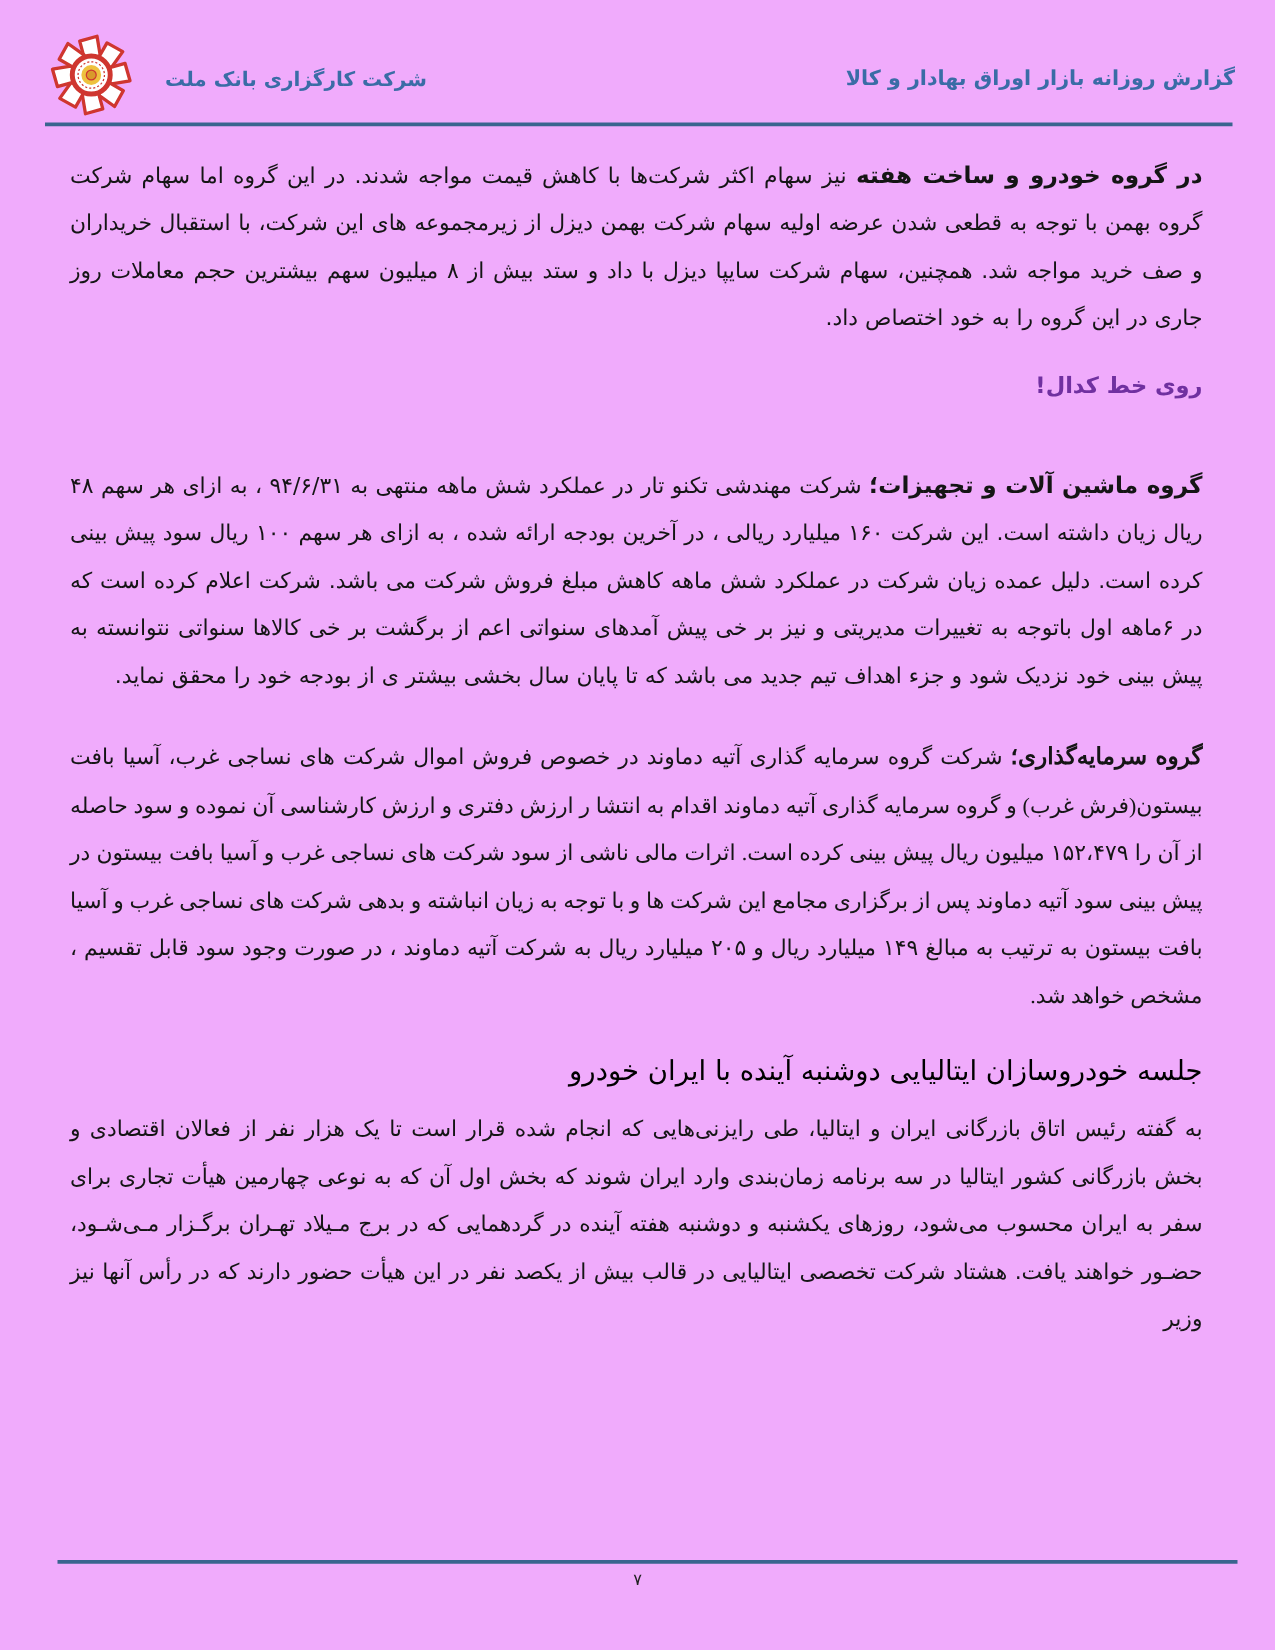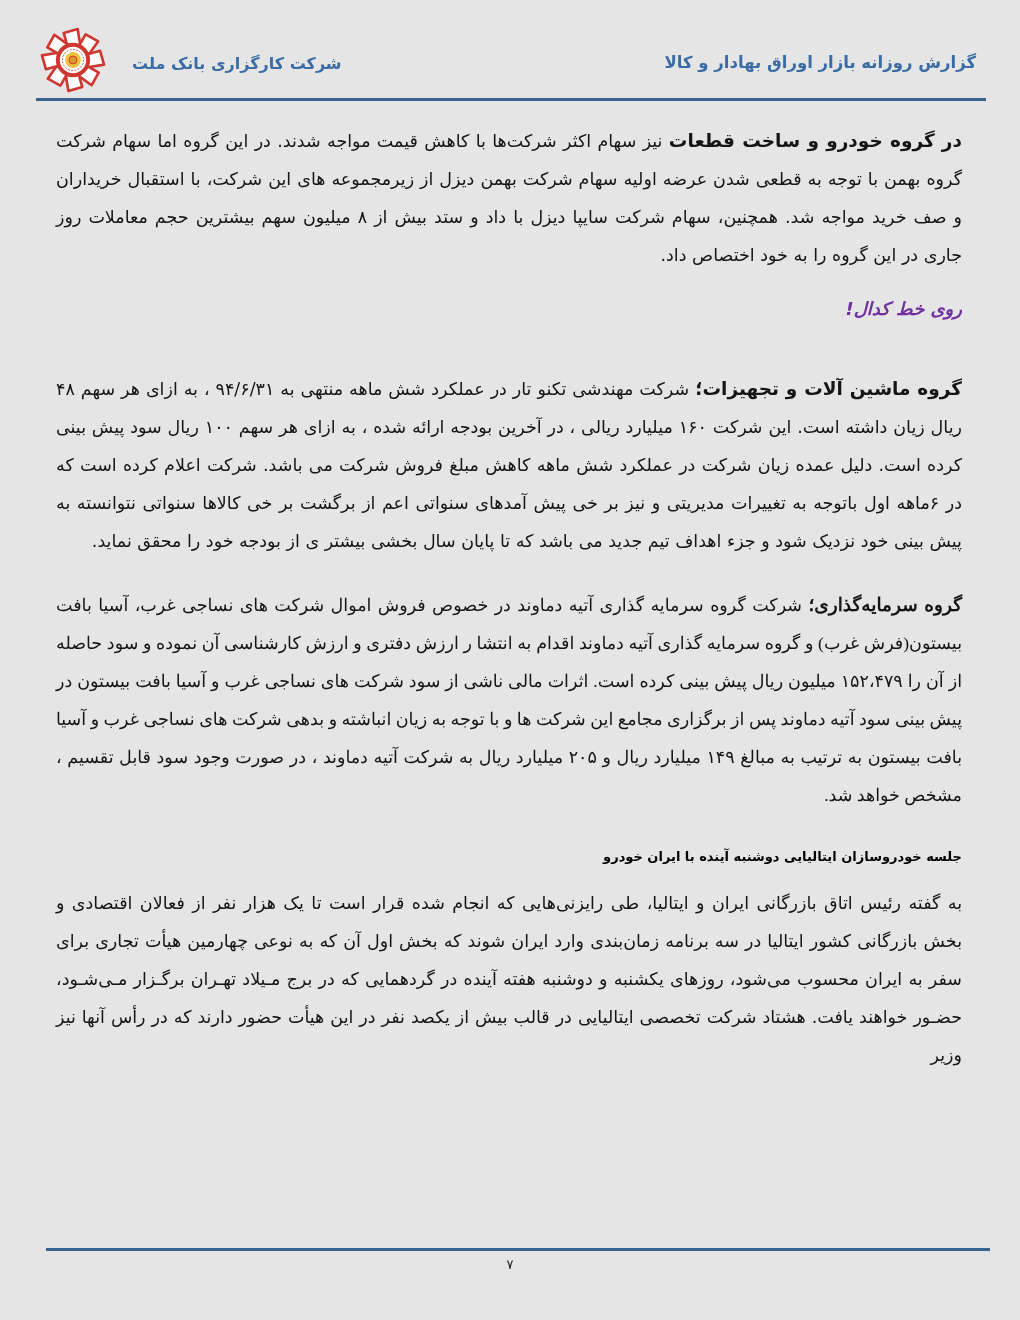--- a/index.html
+++ b/index.html
@@ -1,38 +1,38 @@
 <!DOCTYPE html>
 <html lang="fa" dir="rtl"><head>
 <meta charset="utf-8">
 <style>
   html, body { margin: 0; padding: 0; background: #ffffff; }
   .page {
     position: relative;
     width: 1020px;
     height: 1320px;
-    background: #e5e5e5;
+    background: #f0abfc;
     font-family: "DejaVu Sans", "Liberation Sans", sans-serif;
     direction: rtl;
     overflow: hidden;
   }
 
   
   .header { position: absolute; top: 0; left: 0; right: 0; height: 104px; }
   .logo {
     position: absolute; left: 40px; top: 24px;
     width: 66px; height: 72px;
   }
   .company-name {
     position: absolute; left: 132px; top: 54px;
     color: #3a6ca6; font-weight: bold; font-size: 16px; direction: rtl;
     white-space: nowrap;
   }
   .report-title {
-    position: absolute; right: 44px; top: 53px;
+    position: absolute; right: 32px; top: 53px;
     color: #3a6ca6; font-weight: bold; font-size: 16.5px; direction: rtl;
     white-space: nowrap;
   }
   .header-rule {
     position: absolute; top: 98px; left: 36px; right: 34px;
     height: 3px; background: #3a648f;
   }
 
   
   .content {
@@ -41,25 +41,25 @@
   }
   .body-para {
     margin: 0; padding: 0;
     font-size: 17.5px; line-height: 38px;
     text-align: justify;
     color: #151515;
   }
   .lead { font-weight: bold; font-size: 18.5px; }
   .h-purple {
     margin: 0; color: #7030a0; font-weight: bold;
-    font-size: 18px; line-height: 26px; font-style: italic;
+    font-size: 18px; line-height: 26px;
   }
   .h-news {
-    margin: 0; color: #000000; font-weight: bold;
-    font-size: 13px; line-height: 30px;
+    margin: 0; color: #000000; font-weight: normal;
+    font-size: 22px; line-height: 30px;
   }
   #para-auto        { margin-bottom: 22px; }
   #h-codal          { margin-bottom: 26px; }
   #para-machinery   { margin-bottom: 26px; margin-top: 48px; }
   #para-investment  { margin-bottom: 28px; font-family: Liberation Serif, serif; }
   #h-market         { margin-bottom: 26px; }
   #news-title       { margin-bottom: 12px; }
   #news-p1          { margin-bottom: 20px; }
 
   
@@ -100,21 +100,21 @@
     <div class="company-name">شرکت کارگزاری بانک ملت</div>
 
     <div class="report-title">گزارش روزانه بازار اوراق بهادار و کالا</div>
 
     <div class="header-rule"></div>
   </div>
 
   <div class="content">
 
     <p class="body-para" id="para-auto">
-      <b class="lead">در گروه خودرو و ساخت قطعات</b><span> نیز سهام اکثر شرکت‌ها با کاهش قیمت مواجه شدند. در این گروه اما سهام شرکت گروه بهمن با توجه به قطعی شدن عرضه اولیه سهام شرکت بهمن دیزل از زیرمجموعه های این شرکت، با استقبال خریداران و صف خرید مواجه شد. همچنین، سهام شرکت سایپا دیزل با داد و ستد بیش از ۸ میلیون سهم بیشترین حجم معاملات روز جاری در این گروه را به خود اختصاص داد.</span>
+      <b class="lead">در گروه خودرو و ساخت هفته</b><span> نیز سهام اکثر شرکت‌ها با کاهش قیمت مواجه شدند. در این گروه اما سهام شرکت گروه بهمن با توجه به قطعی شدن عرضه اولیه سهام شرکت بهمن دیزل از زیرمجموعه های این شرکت، با استقبال خریداران و صف خرید مواجه شد. همچنین، سهام شرکت سایپا دیزل با داد و ستد بیش از ۸ میلیون سهم بیشترین حجم معاملات روز جاری در این گروه را به خود اختصاص داد.</span>
     </p>
 
     <h3 class="h-purple" id="h-codal">روی خط کدال!</h3>
 
     <p class="body-para" id="para-machinery">
       <b class="lead">گروه ماشین آلات و تجهیزات؛</b><span> شرکت مهندشی تکنو تار در عملکرد شش ماهه منتهی به ۹۴/۶/۳۱ ، به ازای هر سهم ۴۸ ریال زیان داشته است. این شرکت ۱۶۰ میلیارد ریالی ، در آخرین بودجه ارائه شده ، به ازای هر سهم ۱۰۰ ریال سود پیش بینی کرده است. دلیل عمده زیان شرکت در عملکرد شش ماهه کاهش مبلغ فروش شرکت می باشد. شرکت اعلام کرده است که در ۶ماهه اول باتوجه به تغییرات مدیریتی و نیز بر خی پیش آمدهای سنواتی اعم از برگشت بر خی کالاها سنواتی نتوانسته به پیش بینی خود نزدیک شود و جزء اهداف تیم جدید می باشد که تا پایان سال بخشی بیشتر ی از بودجه خود را محقق نماید.</span>
     </p>
 
     <p class="body-para" id="para-investment">
       <b class="lead">گروه سرمایه‌گذاری؛</b><span> شرکت گروه سرمایه گذاری آتیه دماوند در خصوص فروش اموال شرکت های نساجی غرب، آسیا بافت بیستون(فرش غرب) و گروه سرمایه گذاری آتیه دماوند اقدام به انتشا ر ارزش دفتری و ارزش کارشناسی آن نموده و سود حاصله از آن را ۱۵۲،۴۷۹ میلیون ریال پیش بینی کرده است. اثرات مالی ناشی از سود شرکت های نساجی غرب و آسیا بافت بیستون در پیش بینی سود آتیه دماوند پس از برگزاری مجامع این شرکت ها و با توجه به زیان انباشته و بدهی شرکت های نساجی غرب و آسیا بافت بیستون به ترتیب به مبالغ ۱۴۹ میلیارد ریال و ۲۰۵ میلیارد ریال به شرکت آتیه دماوند ، در صورت وجود سود قابل تقسیم ، مشخص خواهد شد.</span>

